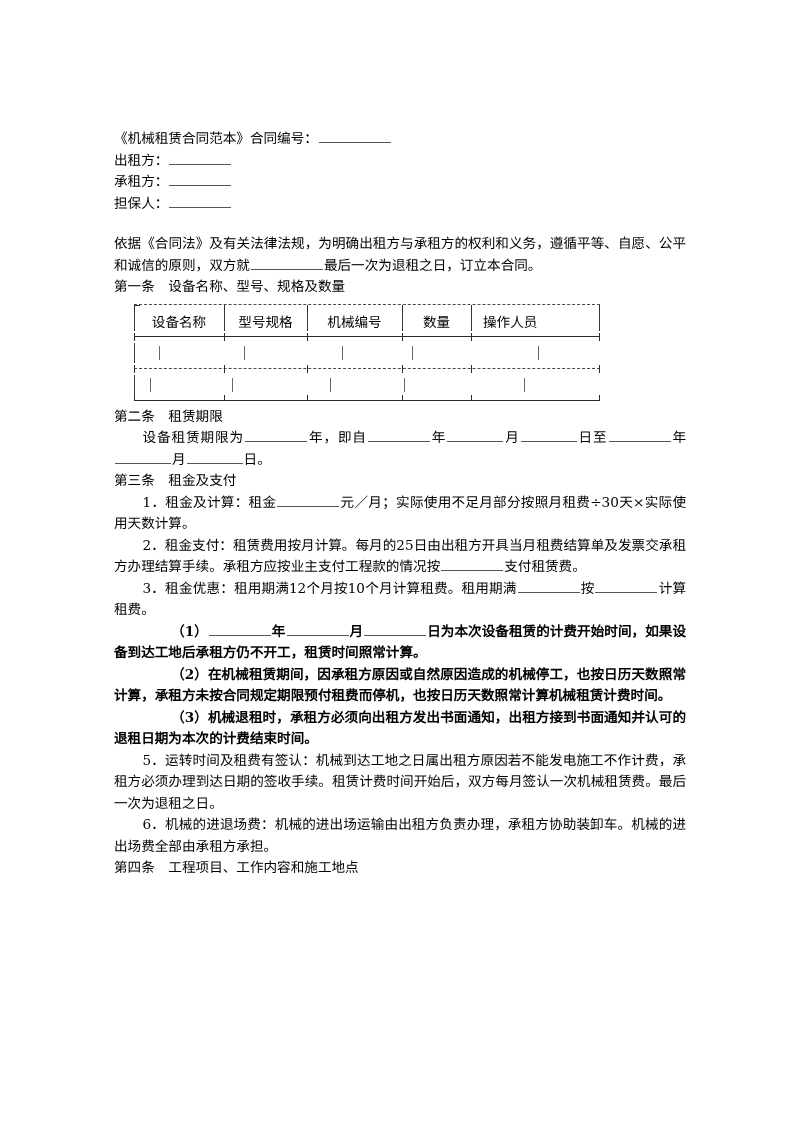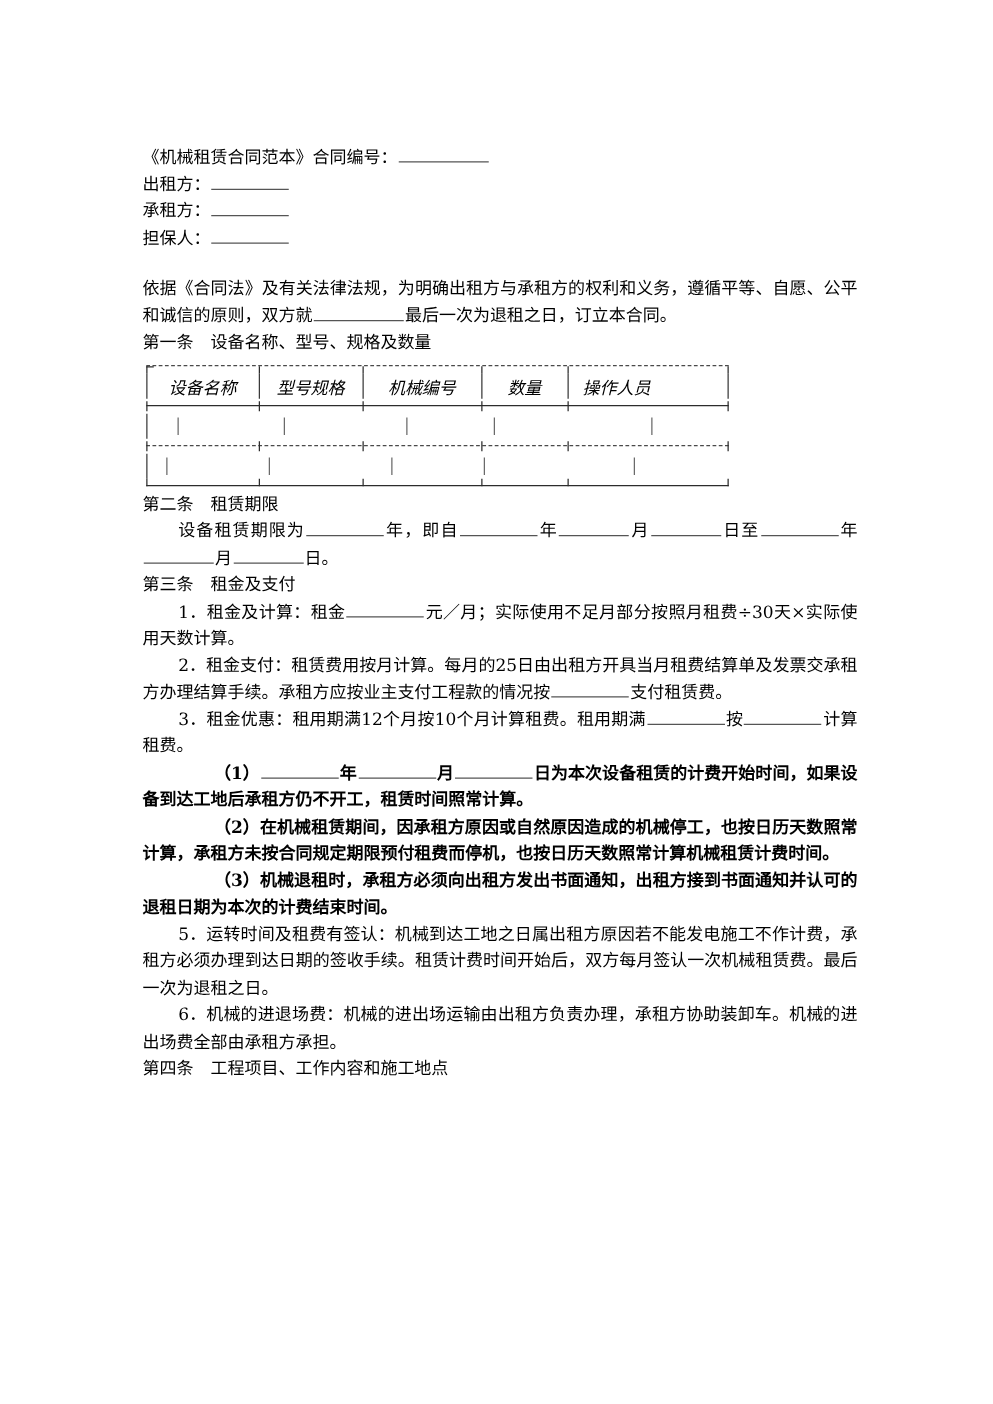--- a/index.html
+++ b/index.html
@@ -16,21 +16,21 @@
     position: relative;
     width: 794px;
     height: 1123px;
     background: #ffffff;
     overflow: hidden;
     box-sizing: border-box;
   }
   .content {
     position: absolute;
     left: 114px;
-    top: 116px;
+    top: 128px;
     width: 572px;
   }
   .spaced {
     margin-top: 19px;
   }
   .para {
     margin: 0;
     font-size: 13.6px;
     line-height: 21.5px;
     text-align: justify;
@@ -48,23 +48,22 @@
     margin: 0 1px;
   }
   .b-sm { width: 56px; }
   .b-md { width: 62px; }
   .b-lg { width: 72px; }
 
   
   .asciitable {
     position: relative;
     width: 466px;
-    margin: 6px 0 4px 3px;
+    margin: 6px 0 4px 20px;
     font-size: 13.6px;
-    font-style: italic;
   }
   .at-rule {
     height: 1px;
     background: transparent;
     border-top: 1px dashed #4a4a4a;
     position: relative;
   }
   .at-rule.solid { border-top: 1px solid #2c2c2c; }
   .at-rule .tick {
     position: absolute;

